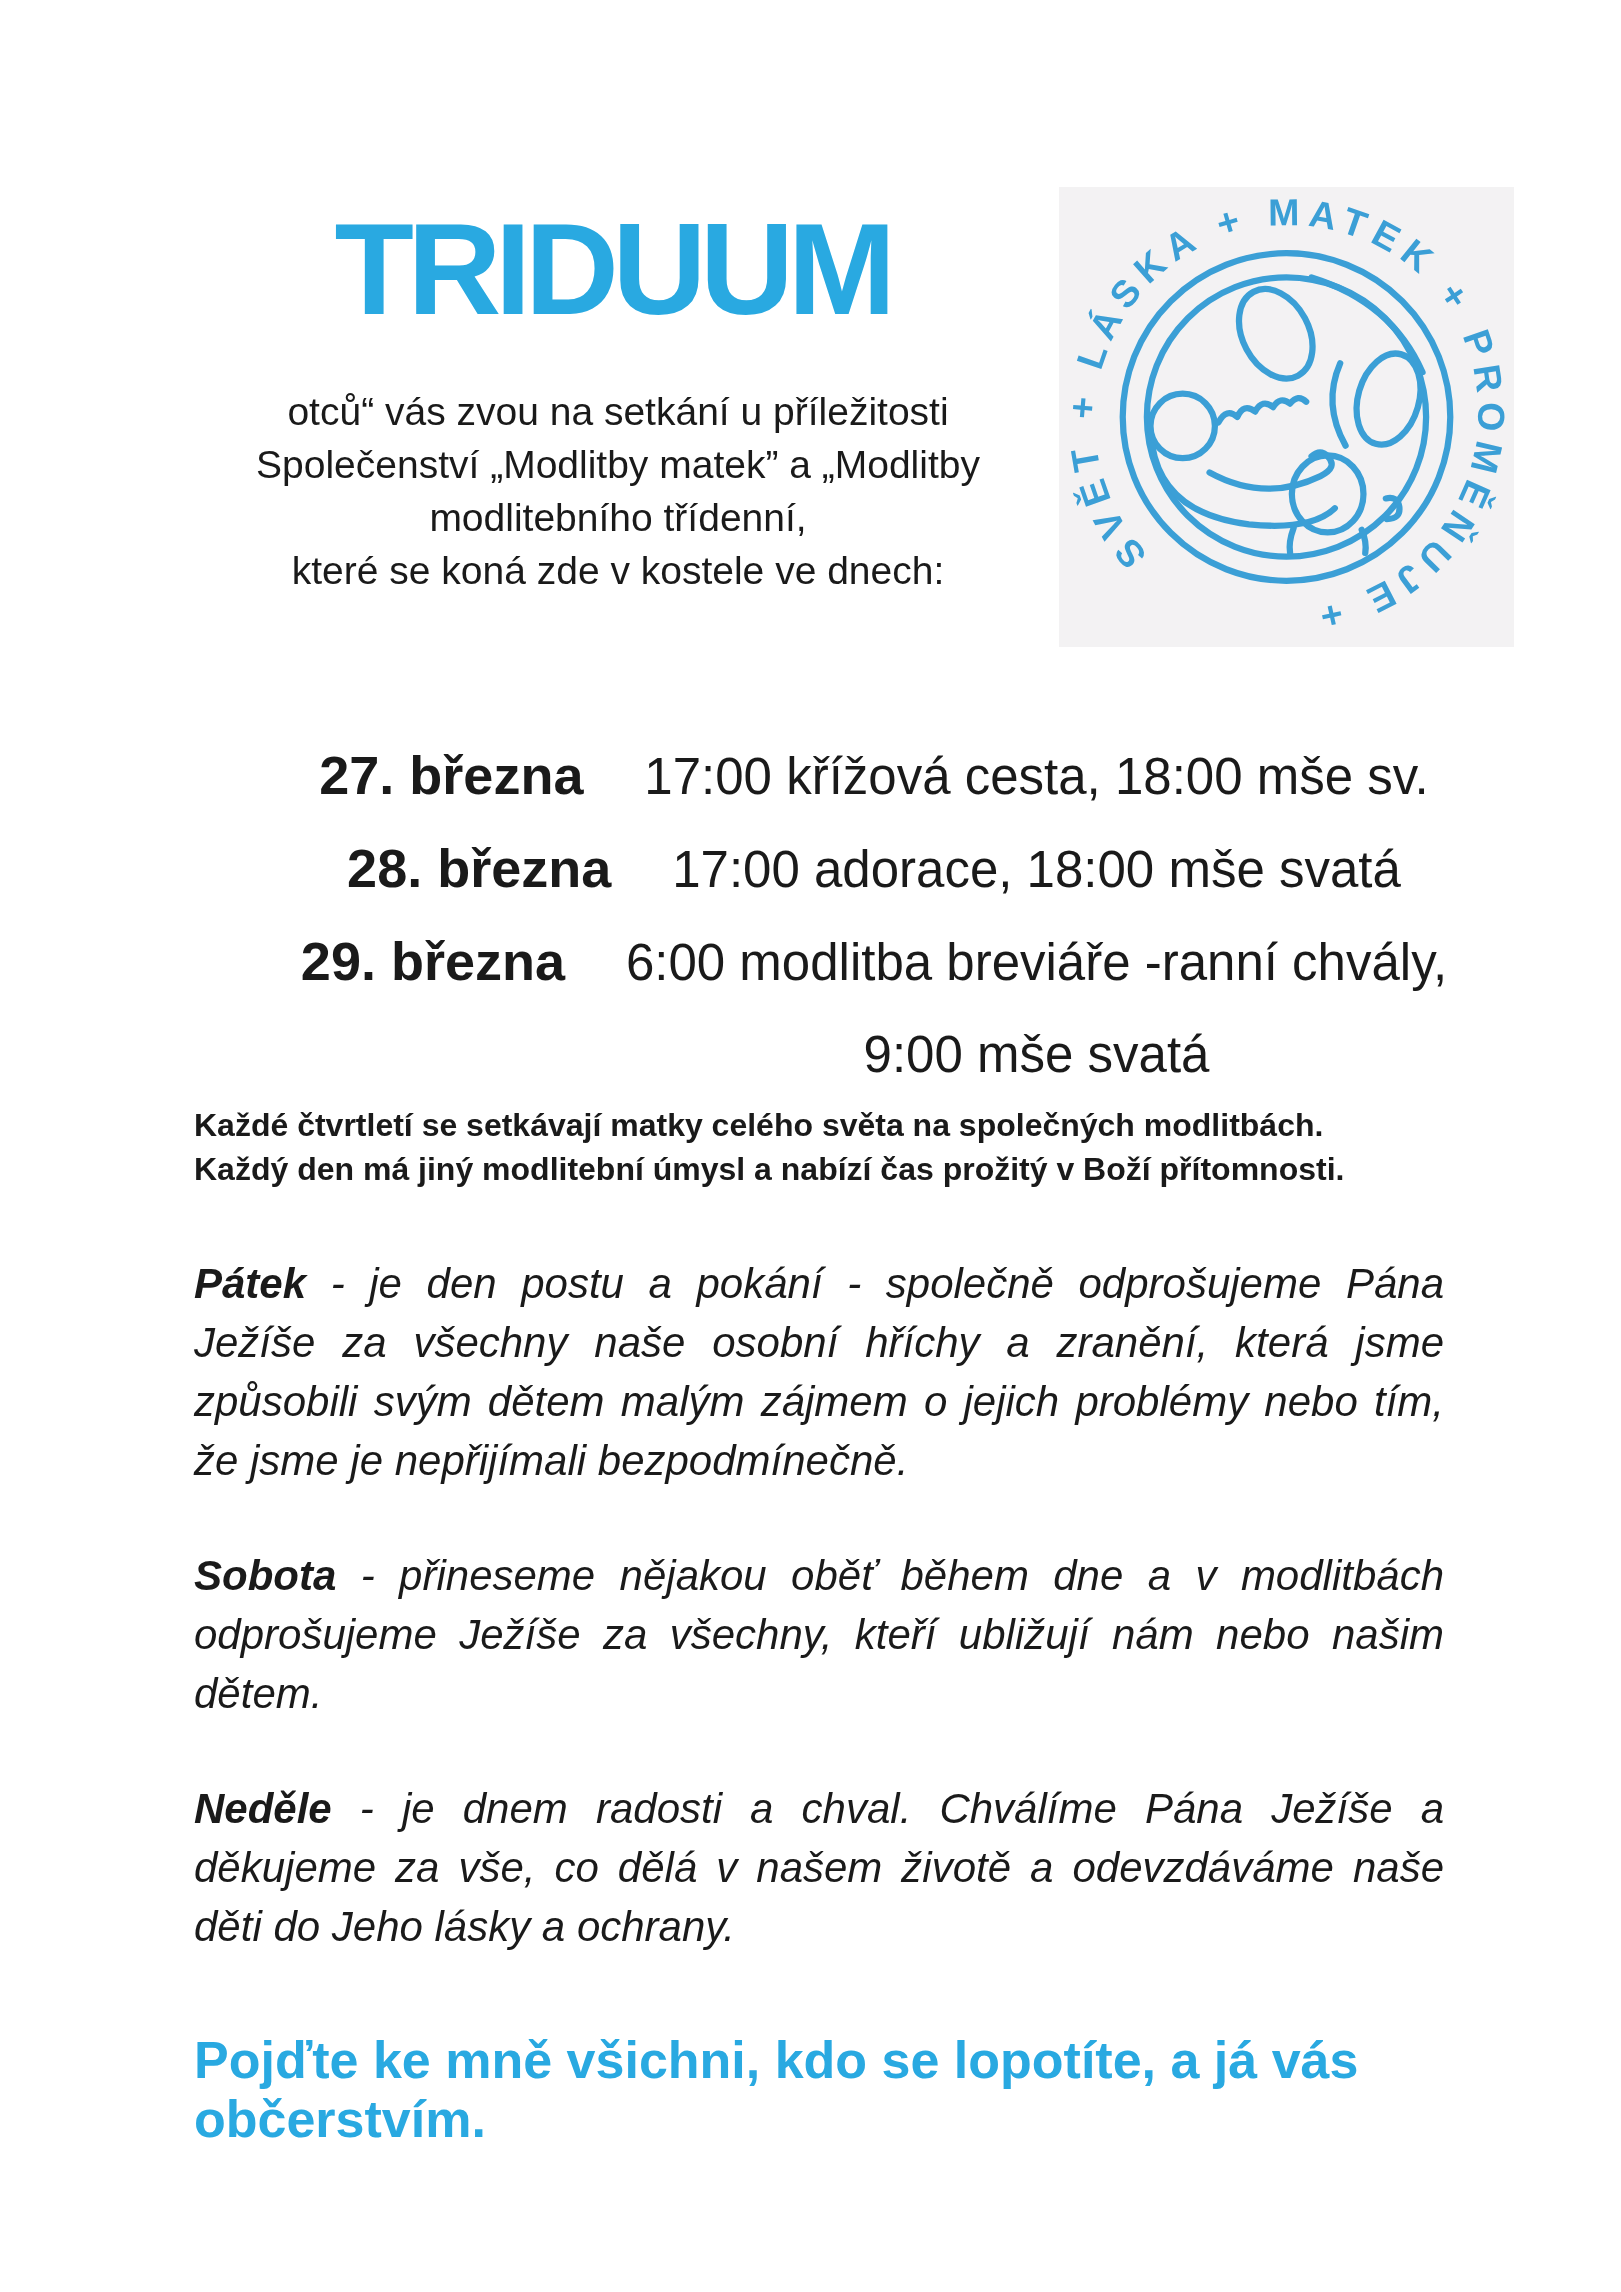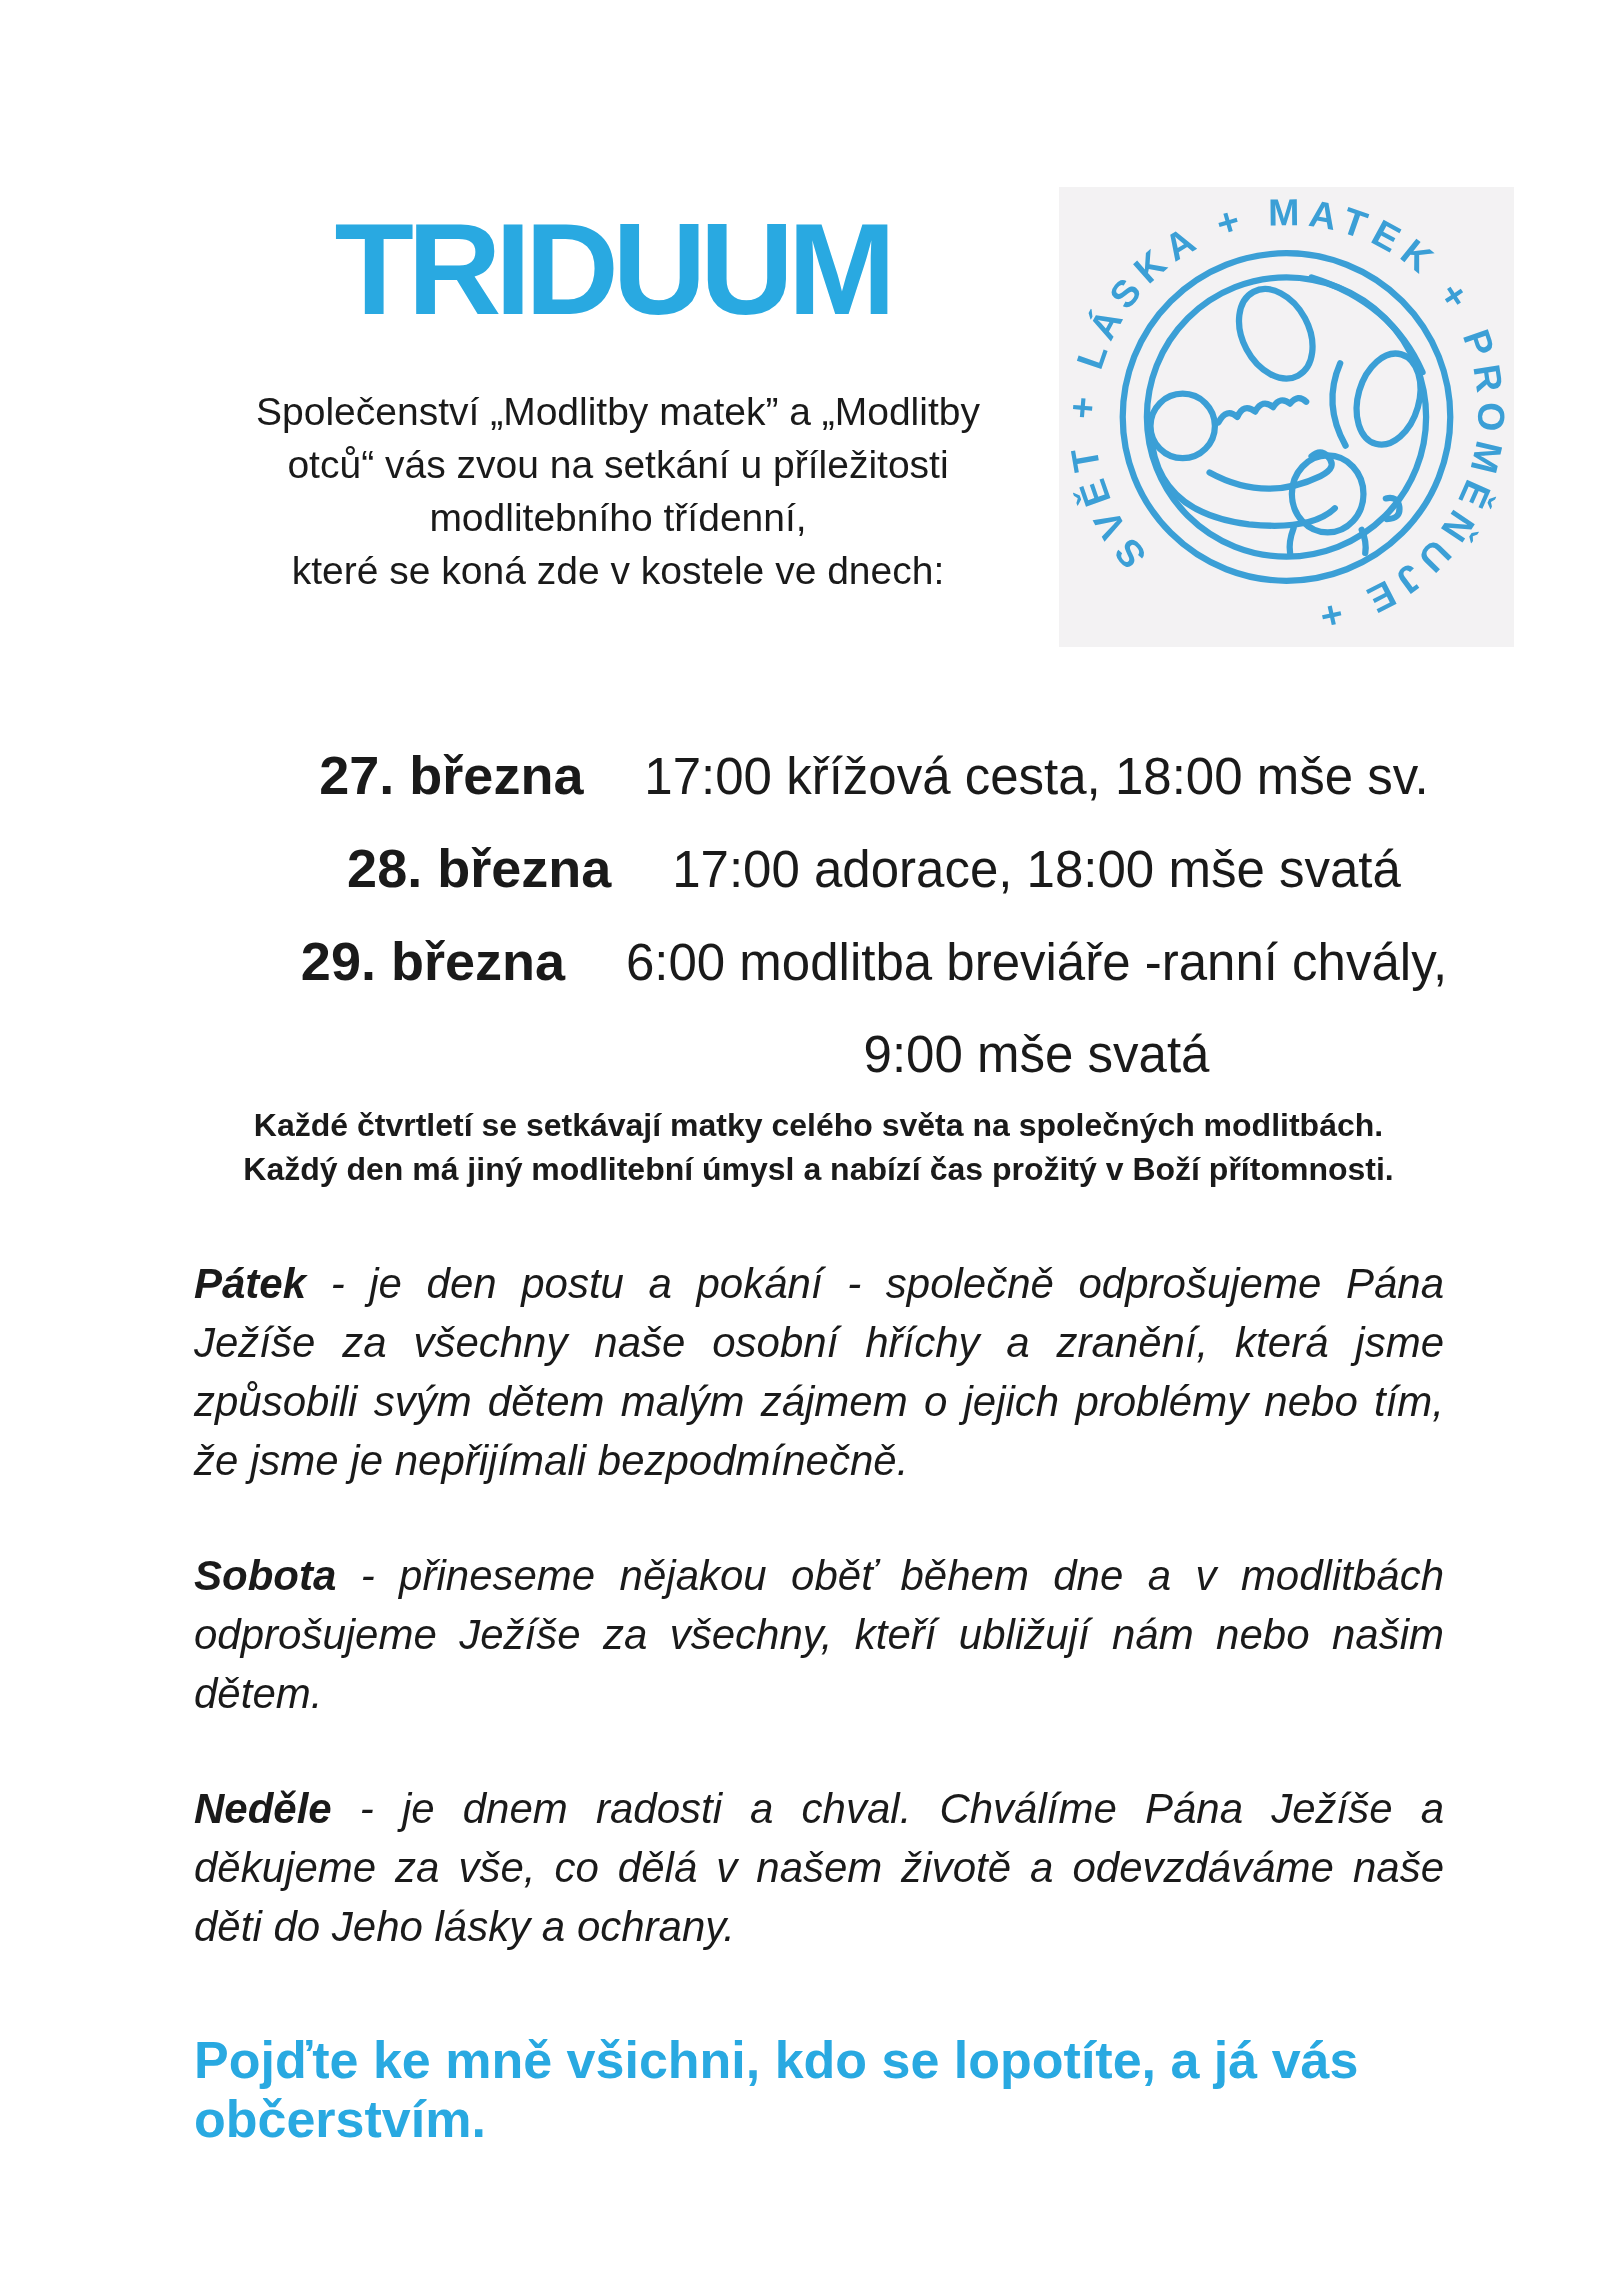--- a/index.html
+++ b/index.html
@@ -31,21 +31,21 @@
     font-size:42px;font-weight:700;letter-spacing:9px;
   }
   .schedule{
     position:absolute;top:736px;left:194px;width:1299px;
   }
   .srow{line-height:79px;white-space:nowrap;text-align:center;}
   .sdate{display:inline-block;width:386px;font-size:54px;font-weight:700;}
   .sevents{font-size:51px;}
   .note{
     position:absolute;top:1103px;left:194px;width:1249px;
-    font-size:32px;font-weight:700;line-height:44px;text-align:center;
+    font-size:32px;font-weight:700;line-height:44px;
     white-space:nowrap;
   }
   .bodytext{
     position:absolute;top:1254px;left:194px;width:1250px;
   }
   .bodytext p{
     margin:0;font-size:42px;line-height:59px;text-align:justify;font-style:italic;
   }
   .bodytext p + p{margin-top:56px;}
   .lead{font-weight:700;}
@@ -56,22 +56,22 @@
   }
 </style>
 </head>
 <body>
 
 <div class="page">
 
   <div class="title">TRIDUUM</div>
 
   <div class="intro">
+    <div>otců“ vás zvou na setkání u příležitosti</div>
     <div>Společenství „Modlitby matek” a „Modlitby</div>
-    <div>otců“ vás zvou na setkání u příležitosti</div>
     <div>modlitebního třídenní,</div>
     <div>které se koná zde v kostele ve dnech:</div>
   </div>
 
   <div class="logo">
     <svg viewBox="-254 -257 508 514">
       <defs>
         <path id="tc" d="M -154.1 154.1 A 218 218 0 0 1 154.1 -154.1 A 218 218 0 0 1 -154.1 154.1" fill="none"></path>
       </defs>
       <text>

